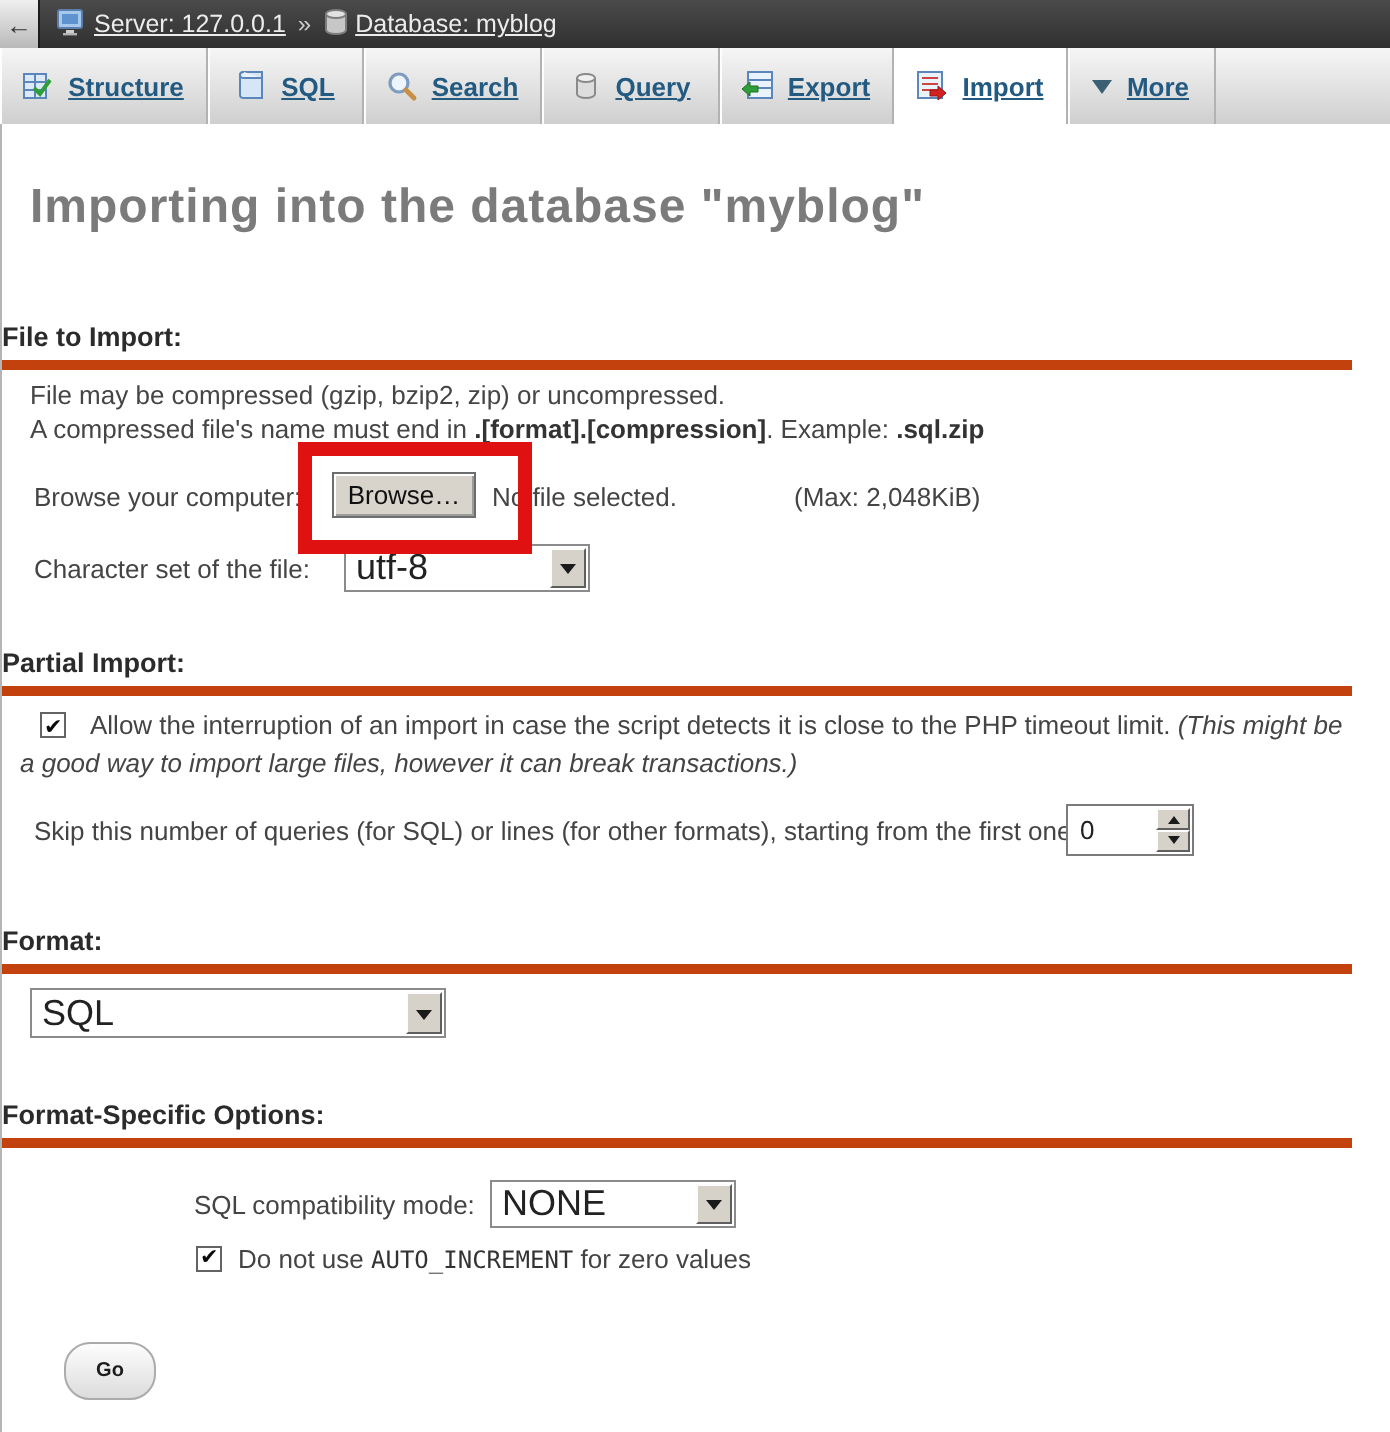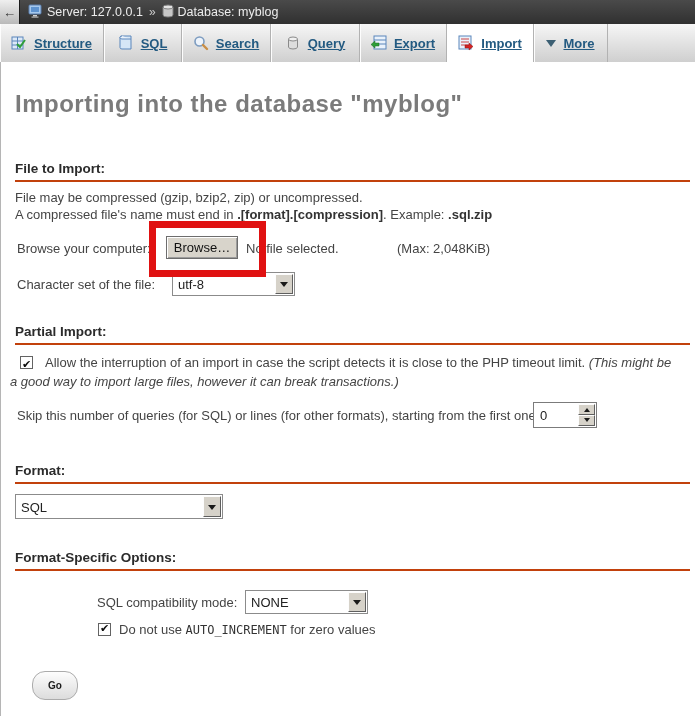--- a/index.html
+++ b/index.html
@@ -6,50 +6,50 @@
   html,body { background:#fff; }
   body { font-family:"Liberation Sans","DejaVu Sans",sans-serif; font-size:13px; color:#444; }
   #page { position:relative; width:695px; height:716px; background:#fff; overflow:hidden; }
 
   
   #topbar { position:absolute; left:0; top:0; width:695px; height:24px;
     background:linear-gradient(#4a4a4a,#303030); display:flex; align-items:center; }
   #back-btn { width:20px; height:24px; background:linear-gradient(#efefef,#b9b9b9);
     border-right:1px solid #1c1c1c; display:flex; align-items:center; justify-content:center;
     color:#333; font-size:13px; cursor:pointer; }
-  .crumb-txt { color:#ececec; font-size:12.5px; margin:0 4px; }
+  .crumb-txt { color:#ececec; font-size:12.5px; margin:0 4px;text-decoration:underline; }
   .crumb-sep { color:#cccccc; font-size:12px; margin:0 2px; }
   .bar-icon { display:inline-block; margin-left:8px; }
 
   
   #tabbar { position:absolute; left:0; top:24px; width:695px; height:38px;
     background:linear-gradient(#f6f6f6,#cfcfcf); display:flex; }
   .tab { height:38px; display:flex; align-items:center; justify-content:center; gap:7px;
     border-right:1px solid #b2b2b2; box-shadow:inset 1px 0 0 #fdfdfd;
     color:#235a81; font-weight:bold; font-size:13px; cursor:pointer;text-decoration:underline; }
   .tab.active { background:#fff; box-shadow:none; }
   .tab-ico { width:16px; height:16px; flex:0 0 16px; }
   .more-tri { width:0; height:0; border:5px solid transparent; border-top:7px solid #3c5f73; margin-top:6px; }
 
   
   #left-edge { position:absolute; left:0; top:62px; width:1px; height:654px; background:#b5b5b5; }
   #heading { position:absolute; left:15px; top:90px; font-size:24px; color:#7b7b7b; letter-spacing:0.5px; }
 
-  .legend { position:absolute; left:15px; width:675px; font-weight:bold; font-size:13.5px; color:#2b2b2b;
-    border-bottom:2px solid #c2410c; padding-bottom:4px; }
+  .legend { position:absolute; left:1px; width:675px; font-weight:bold; font-size:13.5px; color:#2b2b2b;
+    border-bottom:5px solid #c2410c; padding-bottom:4px; }
 
   .flow-text { line-height:16.5px; color:#454545; }
   b { color:#333; }
 
   
   .btn3d { background:#d8d4cb; border:1px solid #6d6d6d;
     box-shadow:inset 1px 1px 0 #ffffff, inset -1px -1px 0 #9c9c9c;
     font-size:13px; color:#111; display:flex; align-items:center; justify-content:center; cursor:pointer; }
   .select3d { position:relative; background:#fff; border:1px solid #8b8b8b; cursor:pointer; }
-  .select3d .val { position:absolute; left:5px; top:50%; transform:translateY(-50%); color:#222; font-size:13px; }
+  .select3d .val { position:absolute; left:5px; top:50%; transform:translateY(-50%); color:#222; font-size:18px; }
   .select3d .arrow { position:absolute; right:1px; top:1px; bottom:1px; width:18px; background:#d6d2c9;
     border:1px solid; border-color:#fdfdfd #5f5f5f #5f5f5f #fdfdfd;
     display:flex; align-items:center; justify-content:center; }
   .select3d .arrow::after { content:""; width:0; height:0; border:4px solid transparent; border-top:5px solid #1a1a1a; margin-top:5px; }
 
   .spin3d { position:relative; background:#fff; border:1px solid #7b7b7b; }
   .spin3d .val { position:absolute; left:6px; top:50%; transform:translateY(-50%); color:#222; font-size:13px; }
   .spin3d .btns { position:absolute; right:1px; top:1px; bottom:1px; width:17px; display:flex; flex-direction:column; }
   .spin3d .sb { flex:1; background:#d6d2c9; border:1px solid; border-color:#fdfdfd #5f5f5f #5f5f5f #fdfdfd;
     display:flex; align-items:center; justify-content:center; }

